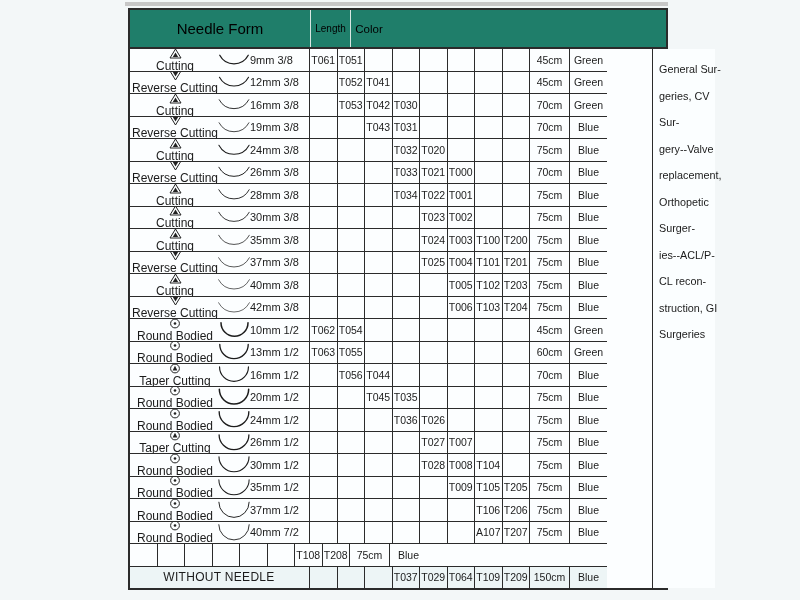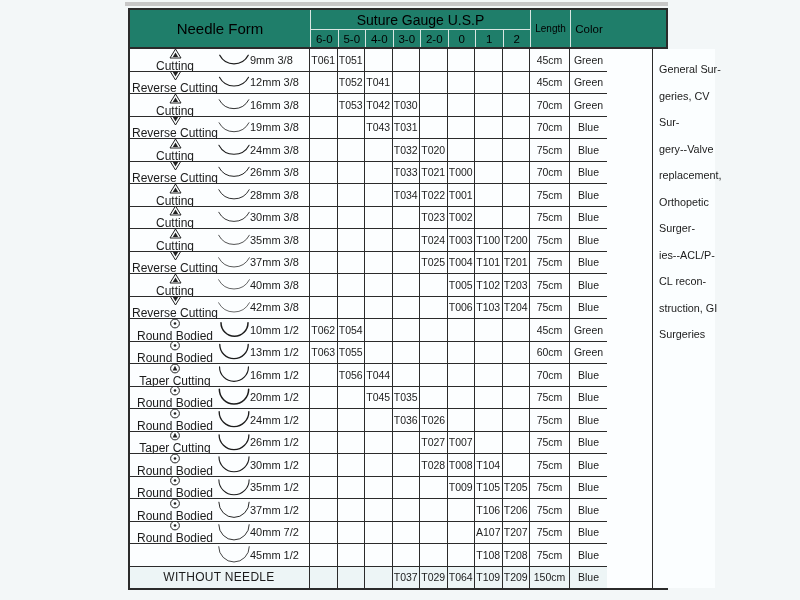--- a/index.html
+++ b/index.html
@@ -63,33 +63,20 @@
   .app-line{height:26.5px;line-height:13px;white-space:nowrap;}
 </style>
 </head>
 <body>
 
 <div class="top-bar"></div>
 
 <div class="catalog-table">
   <div class="t-header">
     <div class="h-cell nf-header">Needle Form</div>
-    <div class="gauge-group">
-      <div class="gauge-title">Suture Gauge U.S.P</div>
-      <div class="gauge-sub">
-          <div class="gauge-col-header">6-0</div>
-          <div class="gauge-col-header">5-0</div>
-          <div class="gauge-col-header">4-0</div>
-          <div class="gauge-col-header">3-0</div>
-          <div class="gauge-col-header">2-0</div>
-          <div class="gauge-col-header">0</div>
-          <div class="gauge-col-header">1</div>
-          <div class="gauge-col-header">2</div>
-        </div>
-    </div>
     <div class="h-cell len-header">Length</div>
     <div class="h-cell col-header">Color</div>
   </div>
   <div class="t-body">
     <div class="rows-col">
         <div class="t-row">
           <div class="cell needle-cell">
             <div class="type-block">
               <span class="n-icon">
                 <svg width="13" height="11" viewBox="0 0 13 11">
@@ -720,29 +707,20 @@
           <div class="cell code-cell"></div>
           <div class="cell code-cell"></div>
           <div class="cell code-cell"></div>
           <div class="cell code-cell"></div>
           <div class="cell code-cell">A107</div>
           <div class="cell code-cell">T207</div>
           <div class="cell len-cell">75cm</div>
           <div class="cell color-cell">Blue</div>
         </div>
         <div class="t-row">
-          <div class="cell needle-cell">
-            <div class="type-block"></div>
-            <div class="arc-area">
-              <svg width="91" height="49" viewBox="0 0 90.5 49.25">
-                <path d="M2 2.5 A 43.25 43.25 0 0 0 88.5 2.5" fill="none" stroke="#1c1c1c" stroke-width="2.3" stroke-linecap="round"></path>
-              </svg>
-            </div>
-            <span class="size-label">45mm 1/2</span>
-          </div>
           <div class="cell code-cell"></div>
           <div class="cell code-cell"></div>
           <div class="cell code-cell"></div>
           <div class="cell code-cell"></div>
           <div class="cell code-cell"></div>
           <div class="cell code-cell"></div>
           <div class="cell code-cell">T108</div>
           <div class="cell code-cell">T208</div>
           <div class="cell len-cell">75cm</div>
           <div class="cell color-cell">Blue</div>

